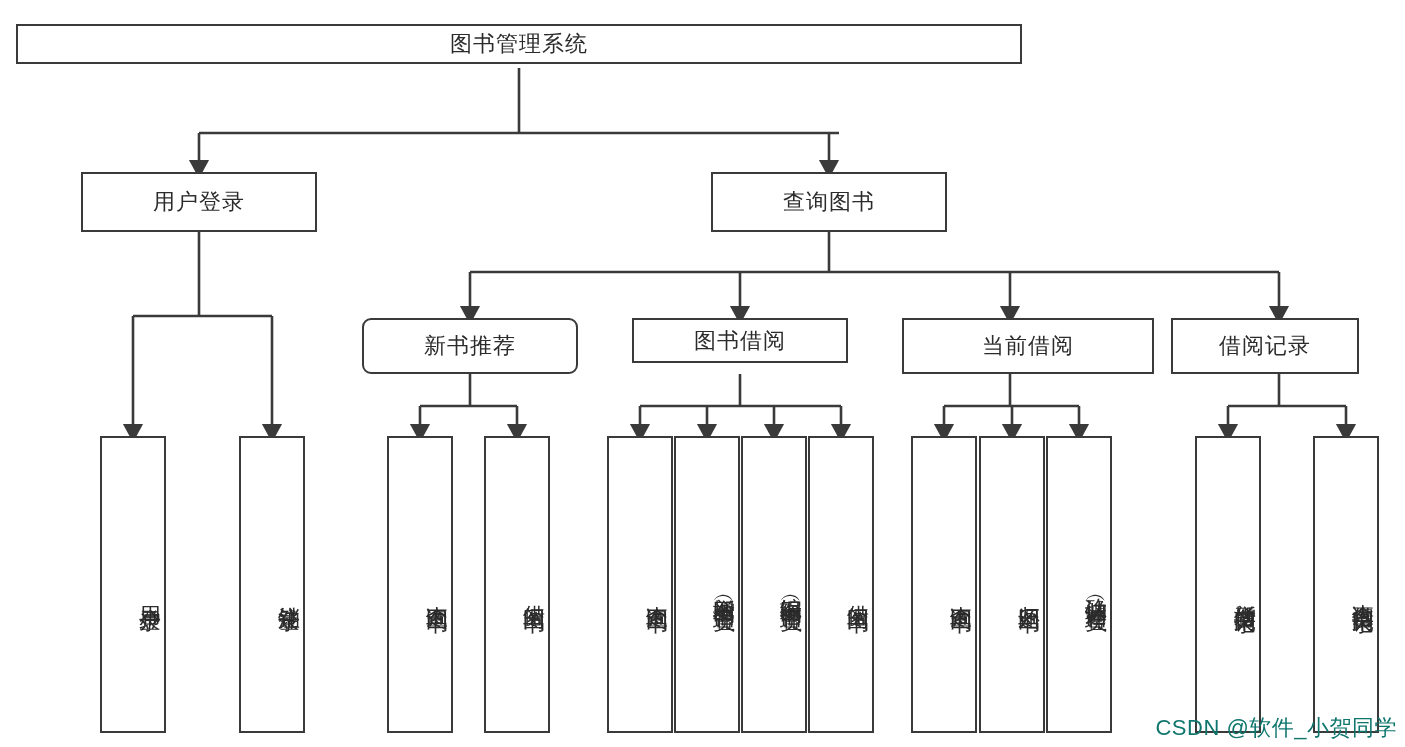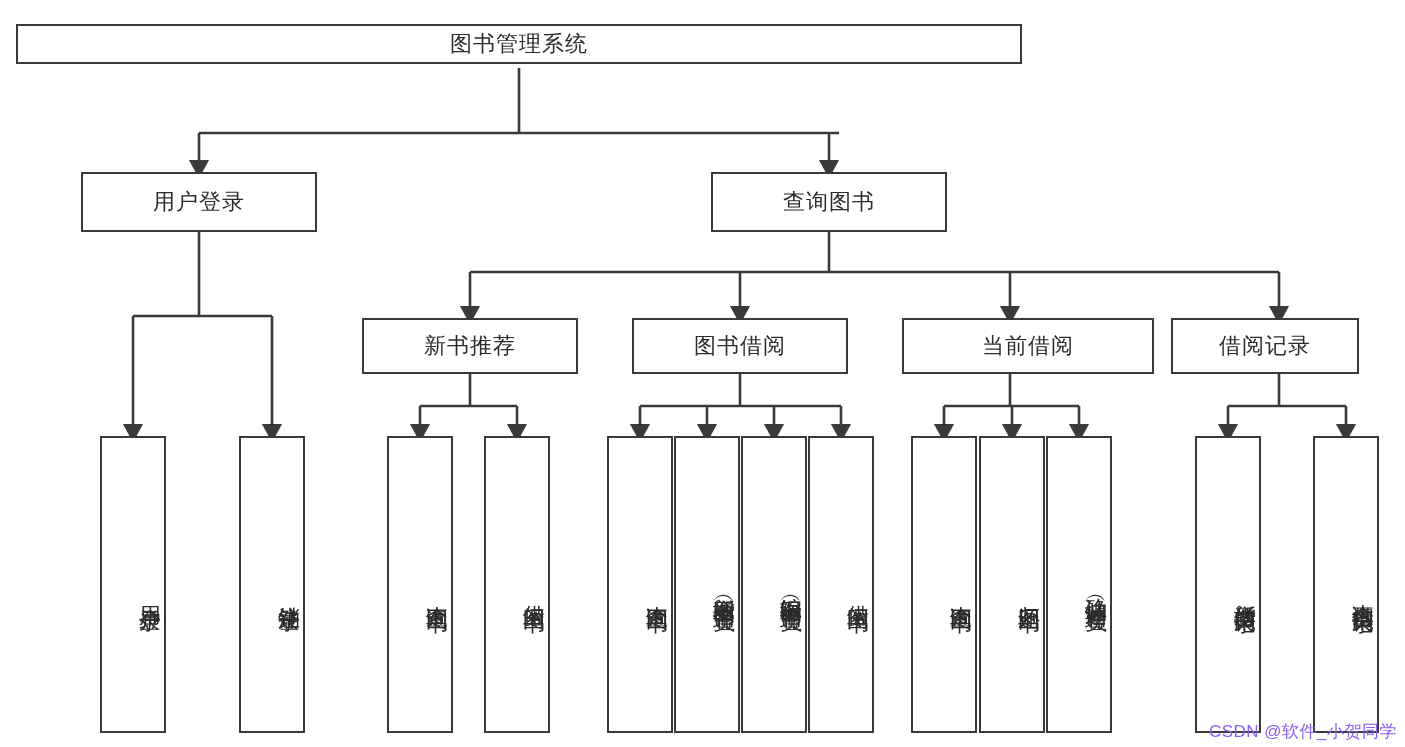--- a/index.html
+++ b/index.html
@@ -8,21 +8,21 @@
   #stage{position:relative;width:1405px;height:747px;background:#fff;}
   svg#wires{position:absolute;left:0;top:0;width:1405px;height:747px;}
   .node{position:absolute;box-sizing:border-box;background:#ffffff;
         border:2px solid #3a3a3a;display:flex;align-items:center;
         justify-content:center;color:#2b2b2b;}
   .node.h{font-size:22px;letter-spacing:1px;}
   .node.v{writing-mode:vertical-rl;text-orientation:upright;
           font-size:22px;line-height:1.24;letter-spacing:2px;
           padding-top:14px;align-items:flex-start;justify-content:center;}
   .node.v.tall{padding-top:8px;}
-  .wm{position:absolute;right:8px;bottom:4px;font-size:17px;color:#8b5cf6;
+  .wm{position:absolute;right:8px;bottom:4px;font-size:22px;color:#0f766e;
       white-space:nowrap;letter-spacing:.5px;}
 </style>
 </head>
 <body>
 
 <div id="stage">
 
   <svg id="wires" viewBox="0 0 1405 747" xmlns="http://www.w3.org/2000/svg">
     <defs>
       <marker id="arw" markerWidth="9" markerHeight="9" refX="1.2" refY="4.5" orient="auto" markerUnits="strokeWidth">
@@ -77,24 +77,24 @@
     <span>图书管理系统</span>
   </div>
 
   <div class="node h" id="l2-0" style="left: 81px; top: 172px; width: 236px; height: 60px;">
     <span>用户登录</span>
   </div>
   <div class="node h" id="l2-1" style="left: 711px; top: 172px; width: 236px; height: 60px;">
     <span>查询图书</span>
   </div>
 
-  <div class="node h" id="l3-0" style="left: 362px; top: 318px; width: 216px; height: 56px;">
+  <div class="node h" id="l3-0" style="left: 362px; top: 318px; width: 216px; height: 56px; border-radius: 9px;">
     <span>新书推荐</span>
   </div>
-  <div class="node h" id="l3-1" style="left: 632px; top: 318px; width: 216px; height: 56px;">
+  <div class="node h" id="l3-1" style="left: 632px; top: 318px; width: 216px; height: 45px;">
     <span>图书借阅</span>
   </div>
   <div class="node h" id="l3-2" style="left: 902px; top: 318px; width: 252px; height: 56px;">
     <span>当前借阅</span>
   </div>
   <div class="node h" id="l3-3" style="left: 1171px; top: 318px; width: 188px; height: 56px;">
     <span>借阅记录</span>
   </div>
 
   <div class="node v" id="lf-0" style="left: 100px; top: 436px; width: 66px; height: 297px;">

